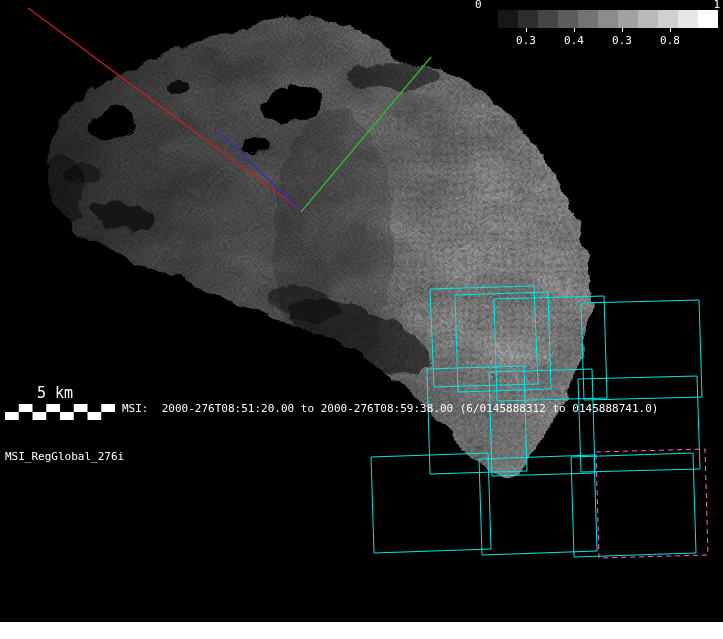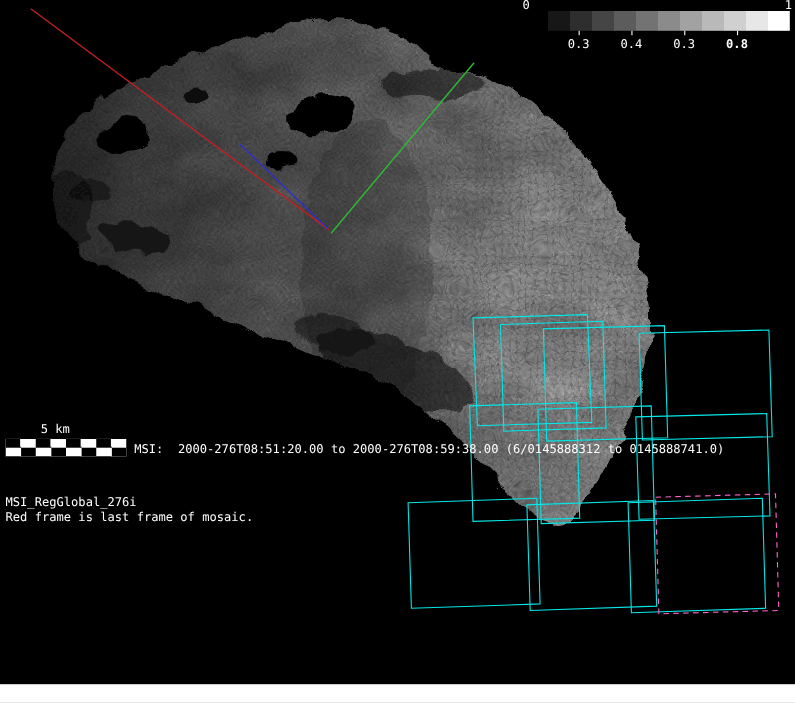--- a/index.html
+++ b/index.html
@@ -19,21 +19,21 @@
       #b9b9b9 0 75%,#d0d0d0 0 83.3%,#e7e7e7 0 91.7%,#fff 0 100%);
   }
   .cb-min{position:absolute;left:-3px;top:-2px;font-size:11px;}
   .cb-max{position:absolute;right:-2px;top:-2px;font-size:11px;}
   .cb-ticks{position:absolute;left:0;top:28px;width:240px;height:22px;}
   .cb-tick{position:absolute;top:0;width:1px;height:4px;background:#fff;}
   .cb-tick-label{position:absolute;top:6px;transform:translateX(-50%);font-size:11px;}
 
   
   .scalebar{position:absolute;left:5px;top:384px;}
-  .scalebar-label{font-size:11px;margin-left:32px;margin-bottom:2px;}
+  .scalebar-label{font-size:15px;margin-left:32px;margin-bottom:2px;}
   .scalebar-checker{
     width:110px;height:16px;
     background:repeating-conic-gradient(#fff 0 25%,#000 0 50%);
     background-size:27.5px 16px;
   }
 
   
   .status-line{position:absolute;left:122px;top:402px;font-size:11px;white-space:pre;}
   .info-block{position:absolute;left:5px;top:450px;font-size:11px;line-height:14px;}
   .info-block div{white-space:pre;}
@@ -140,30 +140,29 @@
     <div class="cb-max">1</div>
     <div class="cb-bar"></div>
     <div class="cb-ticks">
         <div class="cb-tick" style="left: 20%;"></div>
         <div class="cb-tick-label" style="left: 20%;">0.3</div>
         <div class="cb-tick" style="left: 40%;"></div>
         <div class="cb-tick-label" style="left: 40%;">0.4</div>
         <div class="cb-tick" style="left: 60%;"></div>
         <div class="cb-tick-label" style="left: 60%;">0.3</div>
         <div class="cb-tick" style="left: 80%;"></div>
-        <div class="cb-tick-label" style="left: 80%; font-weight: bold;">0.8</div>
+        <div class="cb-tick-label" style="left: 80%;">0.8</div>
       </div>
   </div>
 
   <div class="scalebar">
     <div class="scalebar-label">5 km</div>
     <div class="scalebar-checker"></div>
   </div>
 
   <div class="status-line">MSI:  2000-276T08:51:20.00 to 2000-276T08:59:38.00 (6/0145888312 to 0145888741.0)</div>
 
   <div class="info-block">
     <div>MSI_RegGlobal_276i</div>
-    <div>Red frame is last frame of mosaic.</div>
   </div>
 
   <div class="bottom-strip"></div>
 </div>
 
 </body></html>

